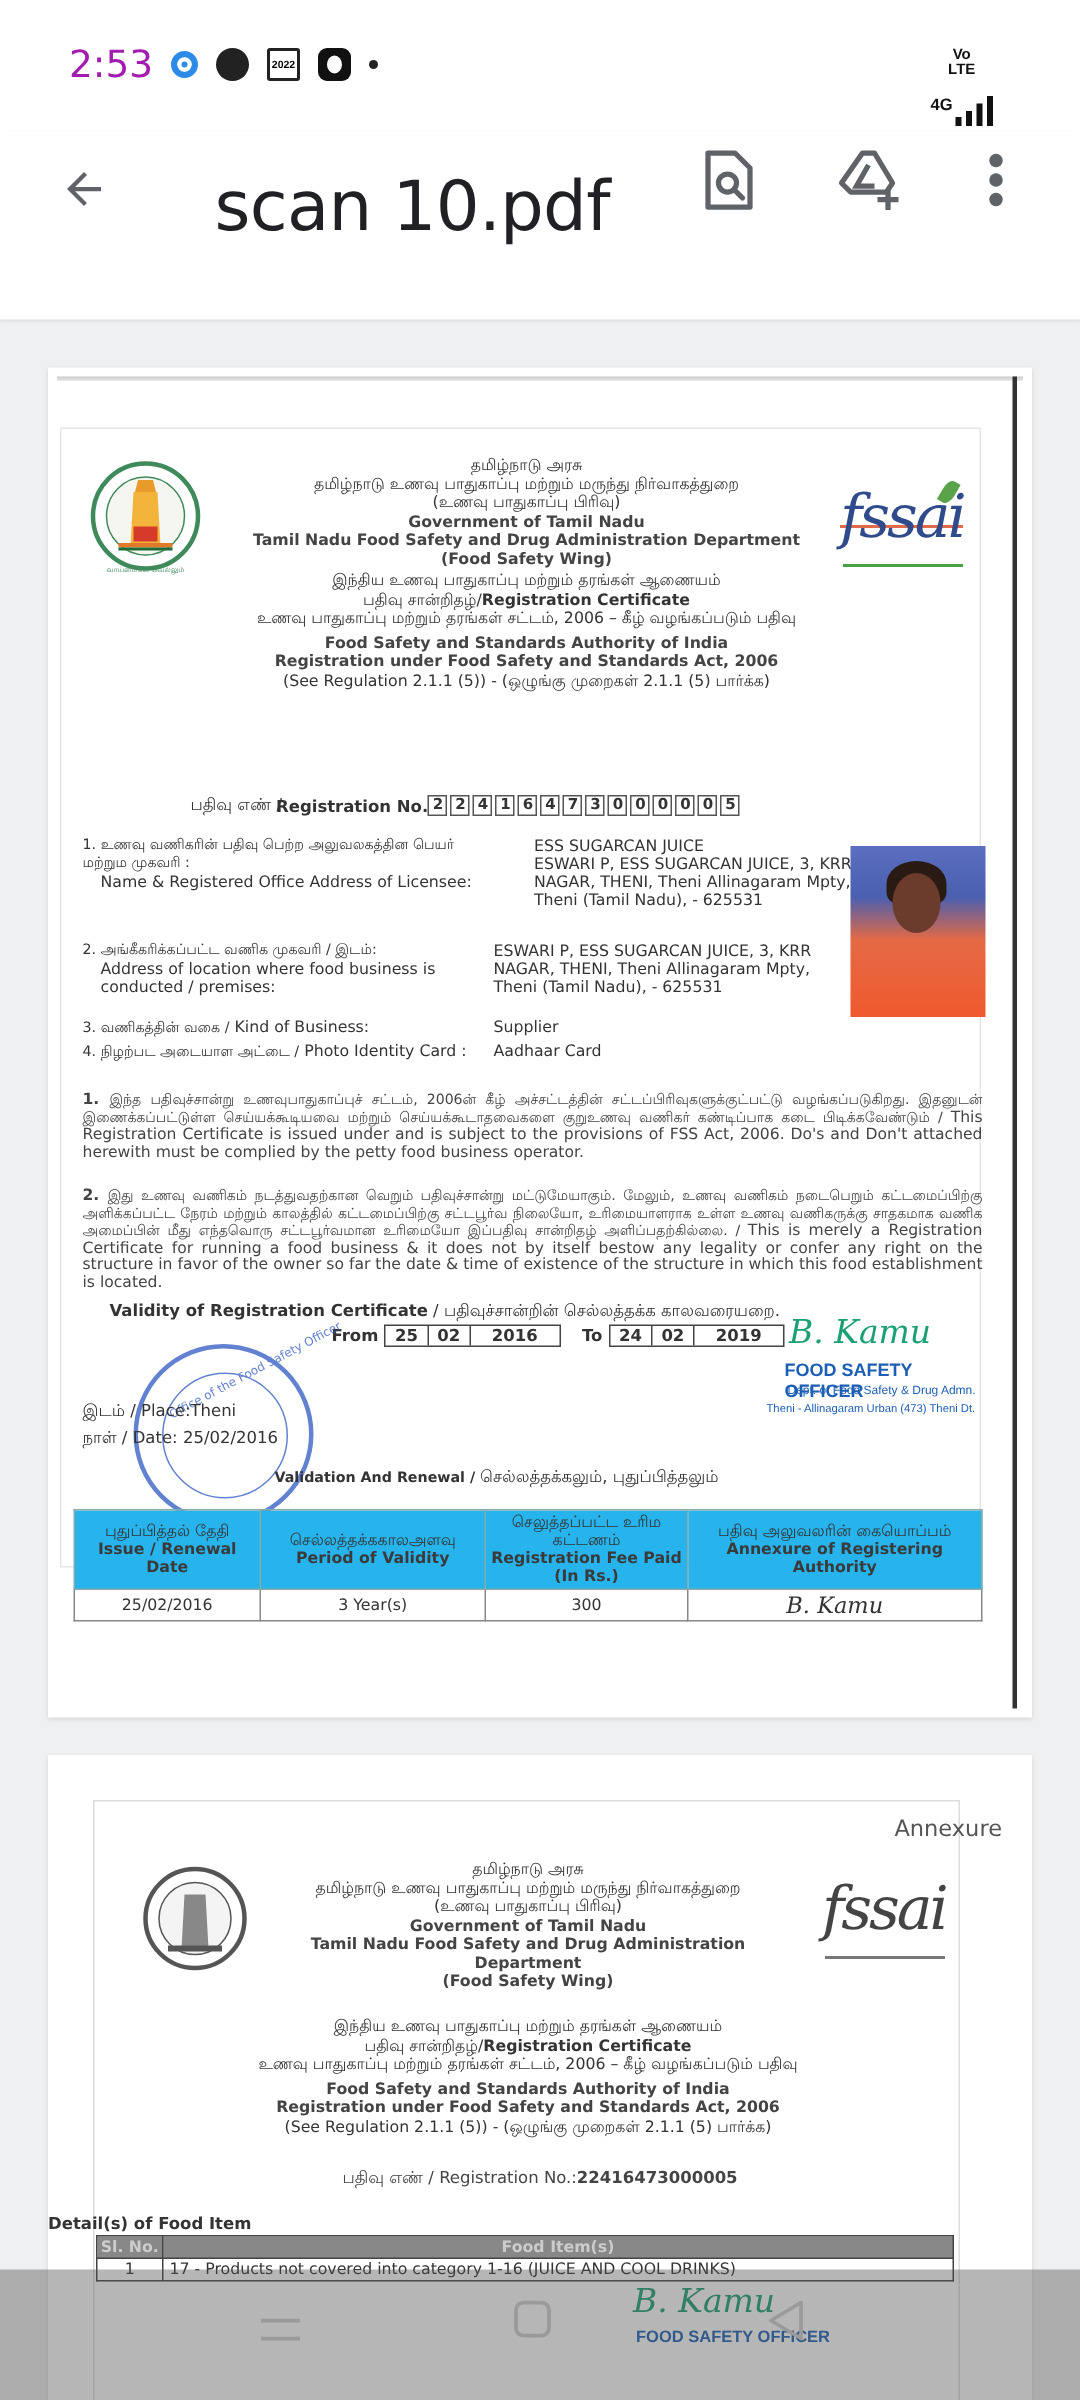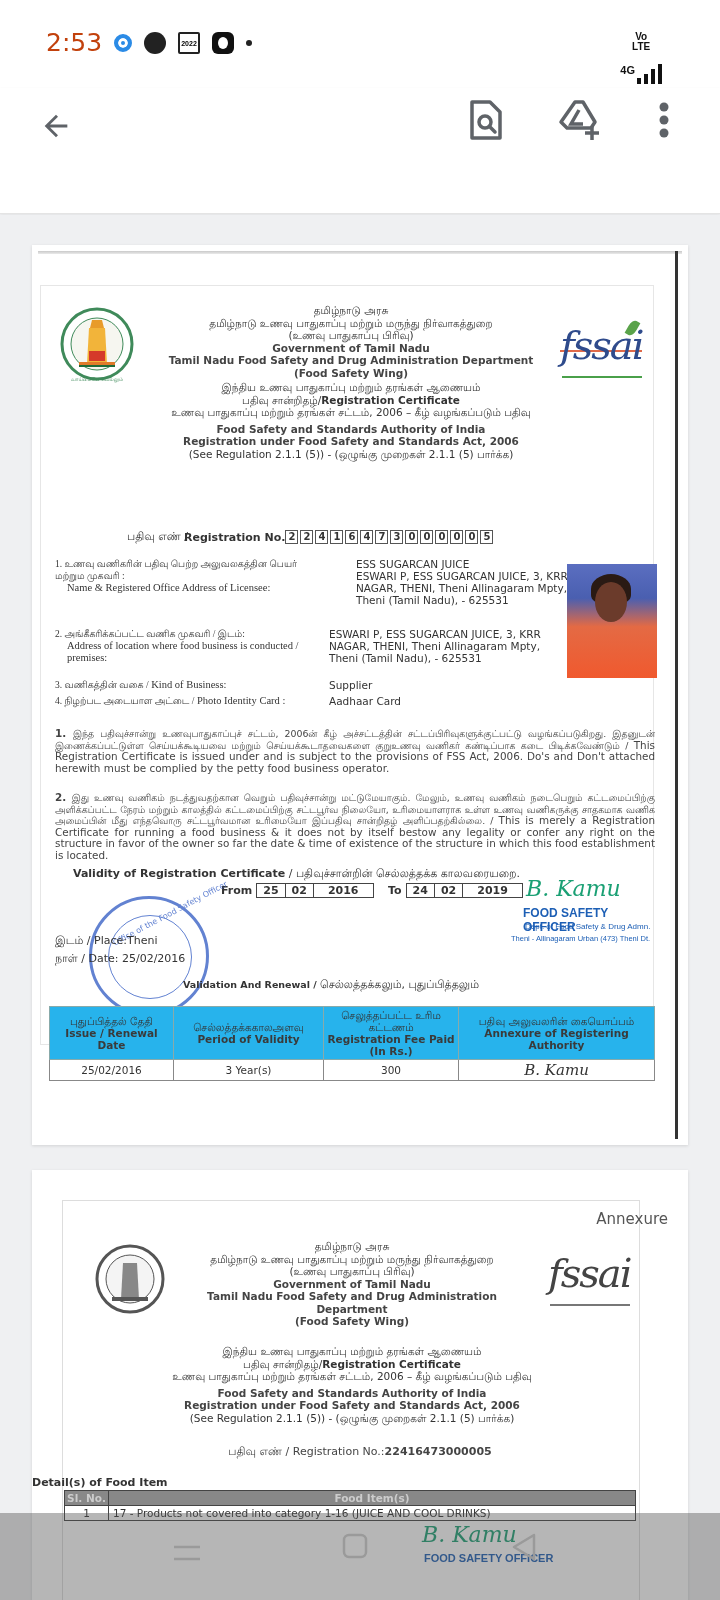--- a/index.html
+++ b/index.html
@@ -1,21 +1,21 @@
 <!DOCTYPE html>
 <html><head>
   <meta charset="utf-8">
   <style>
     * { box-sizing: border-box; margin: 0; padding: 0; }
     html, body { width: 720px; height: 1600px; overflow: hidden; background: #eff0f2; font-family: "Liberation Sans", sans-serif; }
     body { position: relative; }
 
     
     .status-bar { position: absolute; top: 0; left: 0; width: 720px; height: 88px; background: #fff; }
-    .status-time { position: absolute; left: 46px; top: 28px; font-size: 25px; color: #c2410c; font-family: "DejaVu Sans", sans-serif; }
+    .status-time { position: absolute; left: 46px; top: 28px; font-size: 25px; color: #a21caf; font-family: "DejaVu Sans", sans-serif; }
     .notif-icons { position: absolute; left: 114px; top: 32px; display: flex; gap: 12px; align-items: center; }
     .ni { width: 22px; height: 22px; border-radius: 50%; }
     .ni-blue { background: #2b8be6; width: 18px; height: 18px; border: 4px solid #2b8be6; box-shadow: inset 0 0 0 3px #fff; }
     .ni-person { background: #222; }
     .ni-cal { border-radius: 2px; border: 2px solid #222; background: #fff; font-size: 7px; line-height: 8px; text-align: center; font-weight: bold; }
     .ni-play { background: #111; border-radius: 6px; position: relative; }
     .ni-play::after { content: ""; position: absolute; left: 6px; top: 5px; width: 10px; height: 12px; border-radius: 50%; background: #fff; }
     .ni-dot { width: 6px; height: 6px; background: #222; }
     .sys-icons { position: absolute; right: 58px; top: 32px; display: flex; gap: 12px; align-items: center; font-size: 11px; font-weight: bold; color: #111; flex-direction: column; }
     .volte { line-height: 10px; font-size: 10px; text-align: center; }
@@ -43,21 +43,21 @@
     .hdr { position: absolute; left: 120px; width: 380px; text-align: center; font-size: 10.5px; line-height: 12.5px; color: #333; }
     .hdr .b { font-weight: bold; color: #444; }
     .emblem { position: absolute; left: 18px; top: 20px; width: 76px; height: 80px; }
     .fssai-logo { position: absolute; left: 515px; top: 28px; width: 90px; height: 70px; }
 
     .regno-row { position: absolute; left: 86px; top: 244px; display: flex; align-items: center; gap: 0; font-size: 11px; }
     .regno-boxes { display: flex; gap: 2px; }
     .regno-boxes span { width: 13px; height: 14px; border: 1px solid #555; font-size: 10px; font-weight: bold; text-align: center; line-height: 12px; color: #333; }
 
     .field { position: absolute; font-size: 10.5px; line-height: 12px; color: #333; }
-    .field-label { position: absolute; left: 14px; width: 270px; font-family: Liberation Serif, serif; }
+    .field-label { position: absolute; left: 14px; width: 270px; }
     .field-value { position: absolute; left: 288px; width: 230px; }
     .photo { position: absolute; left: 526px; top: 278px; width: 90px; height: 114px; background: linear-gradient(180deg,#5b6ec0 0%, #4a5fb0 30%, #e46a44 55%, #f0592e 100%); overflow: hidden; }
     .photo .face { position: absolute; left: 28px; top: 18px; width: 32px; height: 40px; border-radius: 50%; background: #6b3b2b; }
     .photo .hair { position: absolute; left: 24px; top: 10px; width: 40px; height: 30px; border-radius: 50% 50% 30% 30%; background: #2a1a14; }
 
     .para { position: absolute; left: 14px; width: 600px; font-size: 10.4px; line-height: 11.6px; color: #444; text-align: justify; }
     .para .num { font-weight: bold; }
 
     .validity-label { position: absolute; left: 32px; top: 581px; font-size: 11px; color: #333; }
     .validity-label b { color: #333; }
@@ -125,20 +125,21 @@
     <span class="battery">40</span>
   </div>
 </div>
 
 <div class="app-bar">
   <div class="back-btn">
     <svg width="34" height="34" viewBox="0 0 24 24">
         <path d="M20 11H7.83l5.59-5.59L12 4l-8 8 8 8 1.41-1.41L7.83 13H20v-2z" fill="#5f6368"></path>
       </svg>
   </div>
+  <div class="file-title">scan 10.pdf</div>
   <div class="act-btn" style="left:462px;">
     <svg width="40" height="44" viewBox="0 0 40 44">
         <path d="M6 4h18l10 10v26H6z" fill="none" stroke="#5f6368" stroke-width="3.5" stroke-linejoin="round"></path>
         <circle cx="19" cy="24" r="6" fill="none" stroke="#5f6368" stroke-width="3.5"></circle>
         <path d="M23.5 28.5L29 34" stroke="#5f6368" stroke-width="3.5" stroke-linecap="round"></path>
       </svg>
   </div>
   <div class="act-btn" style="left:556px;">
     <svg width="44" height="44" viewBox="0 0 44 44">
         <path d="M17 4h8l12 20-4 6H9L3 24z" fill="none" stroke="#5f6368" stroke-width="3.5" stroke-linejoin="round"></path>

